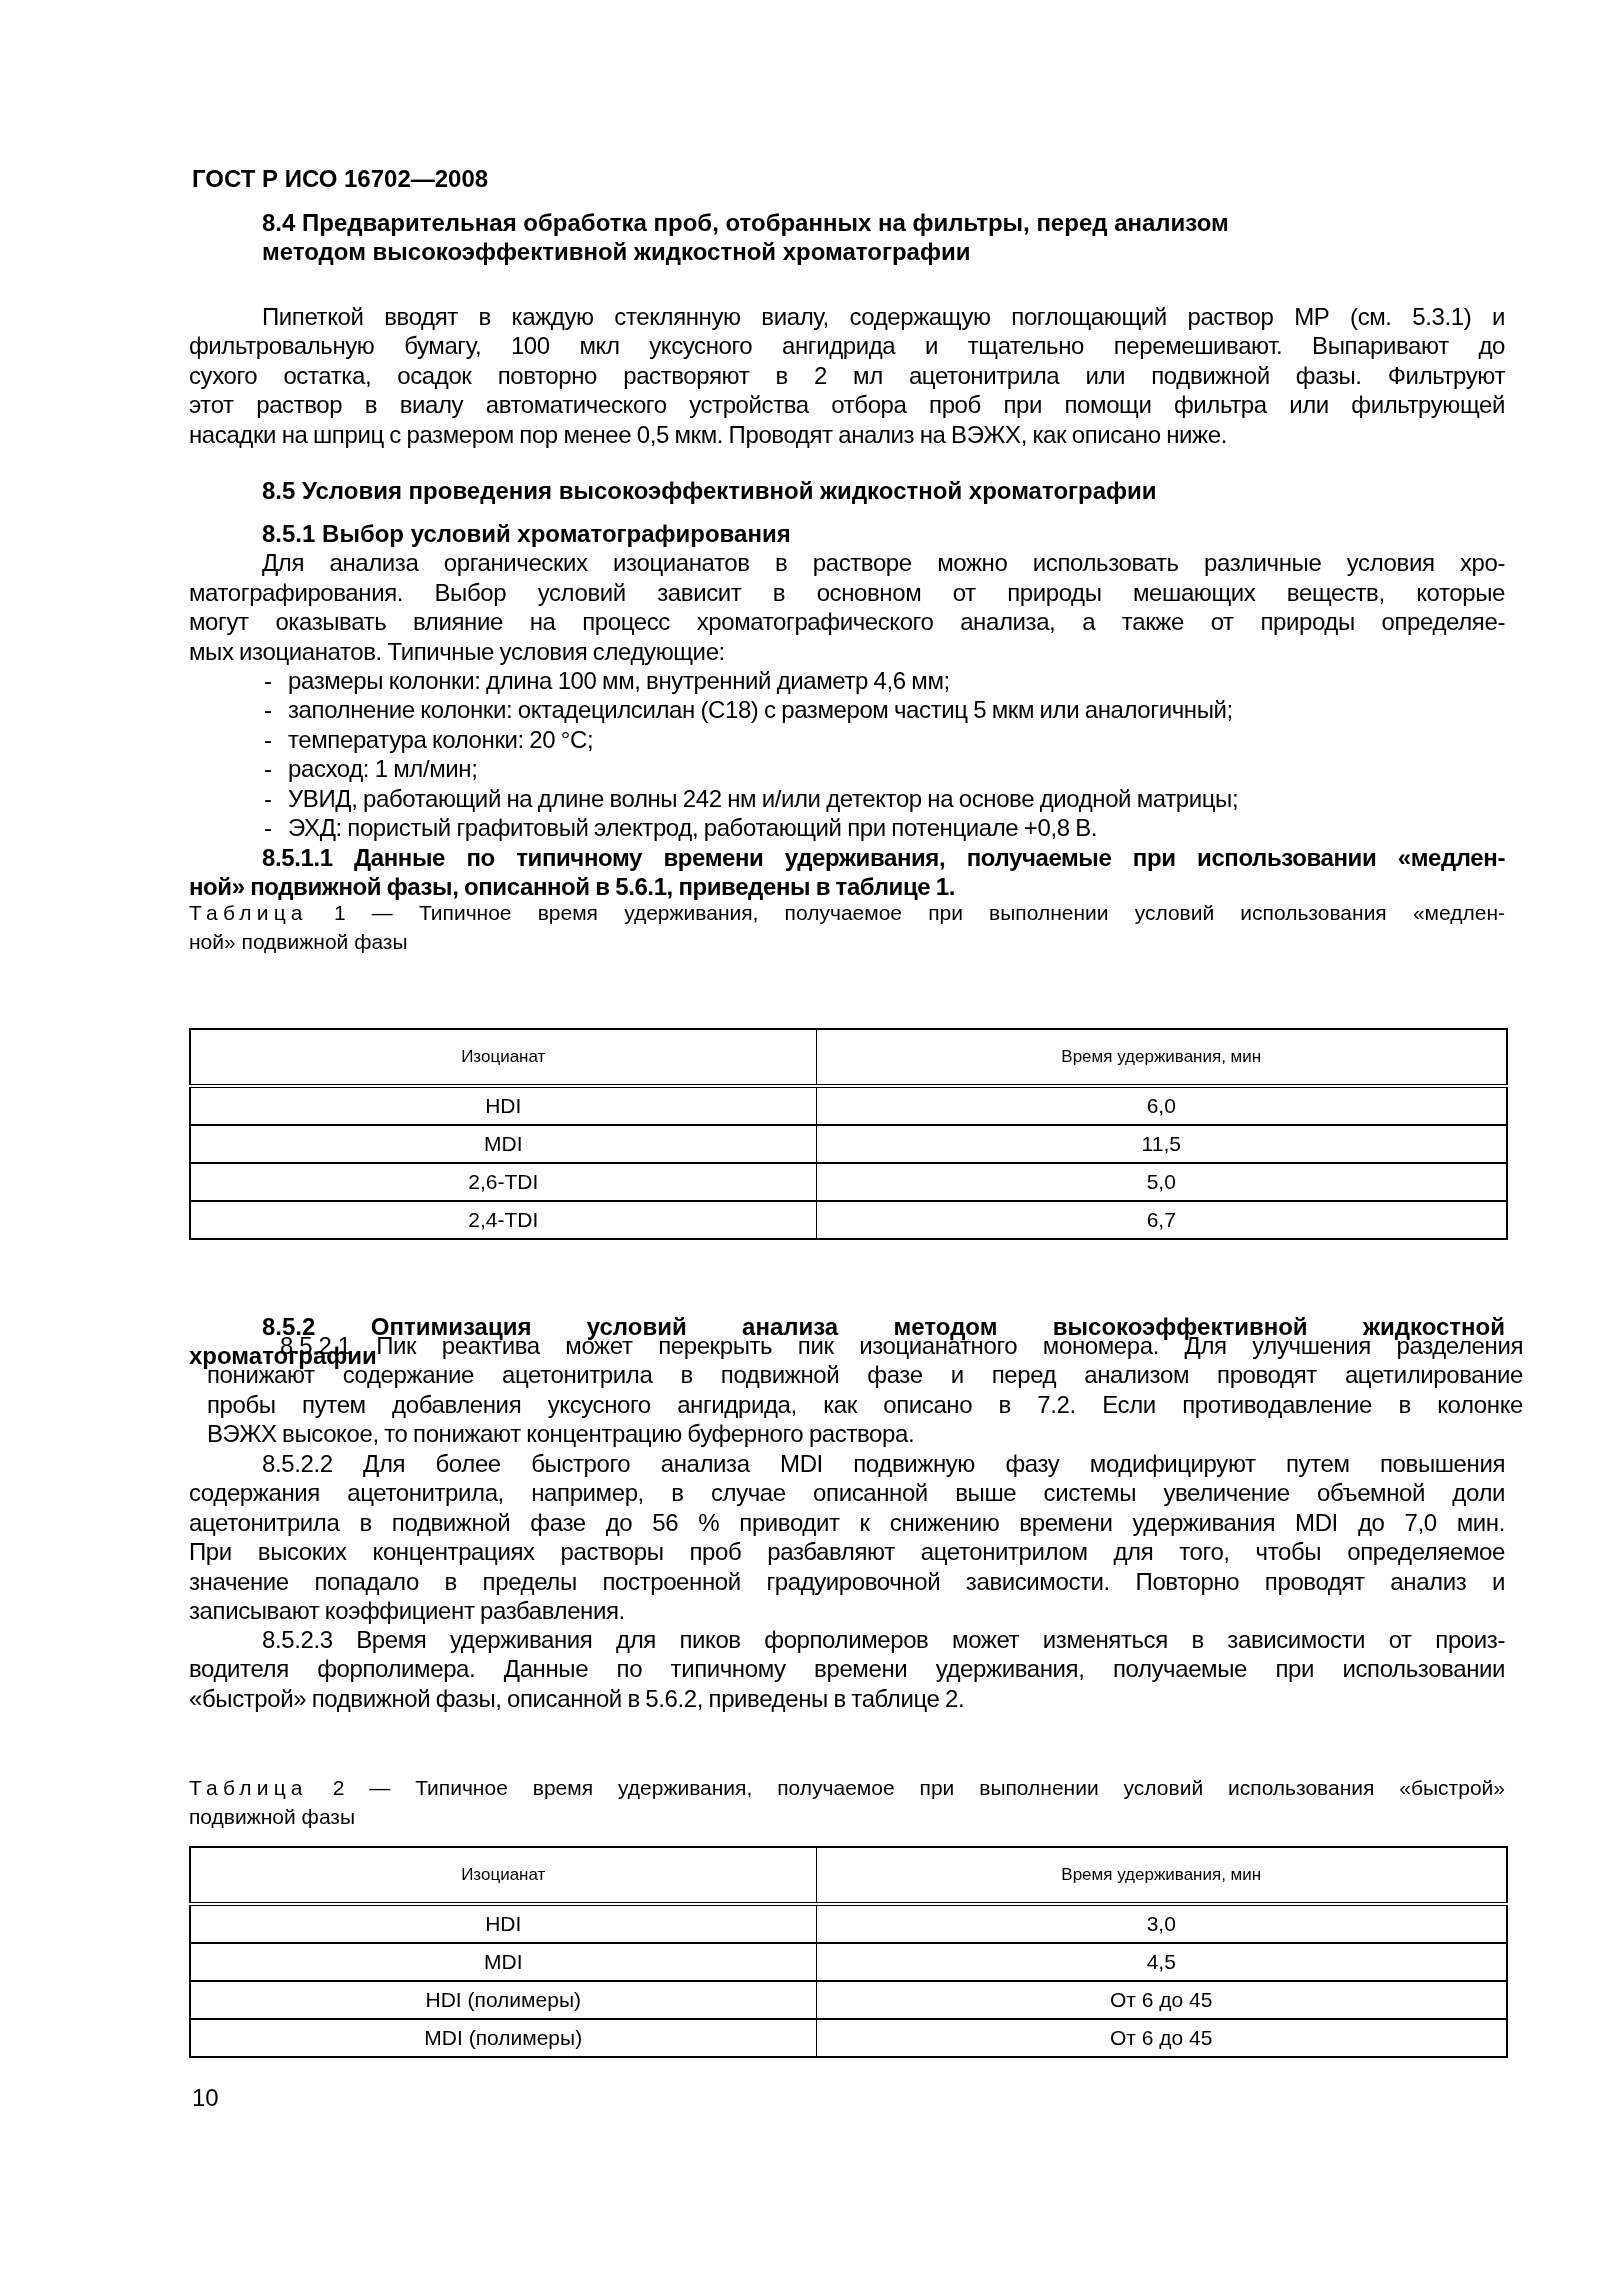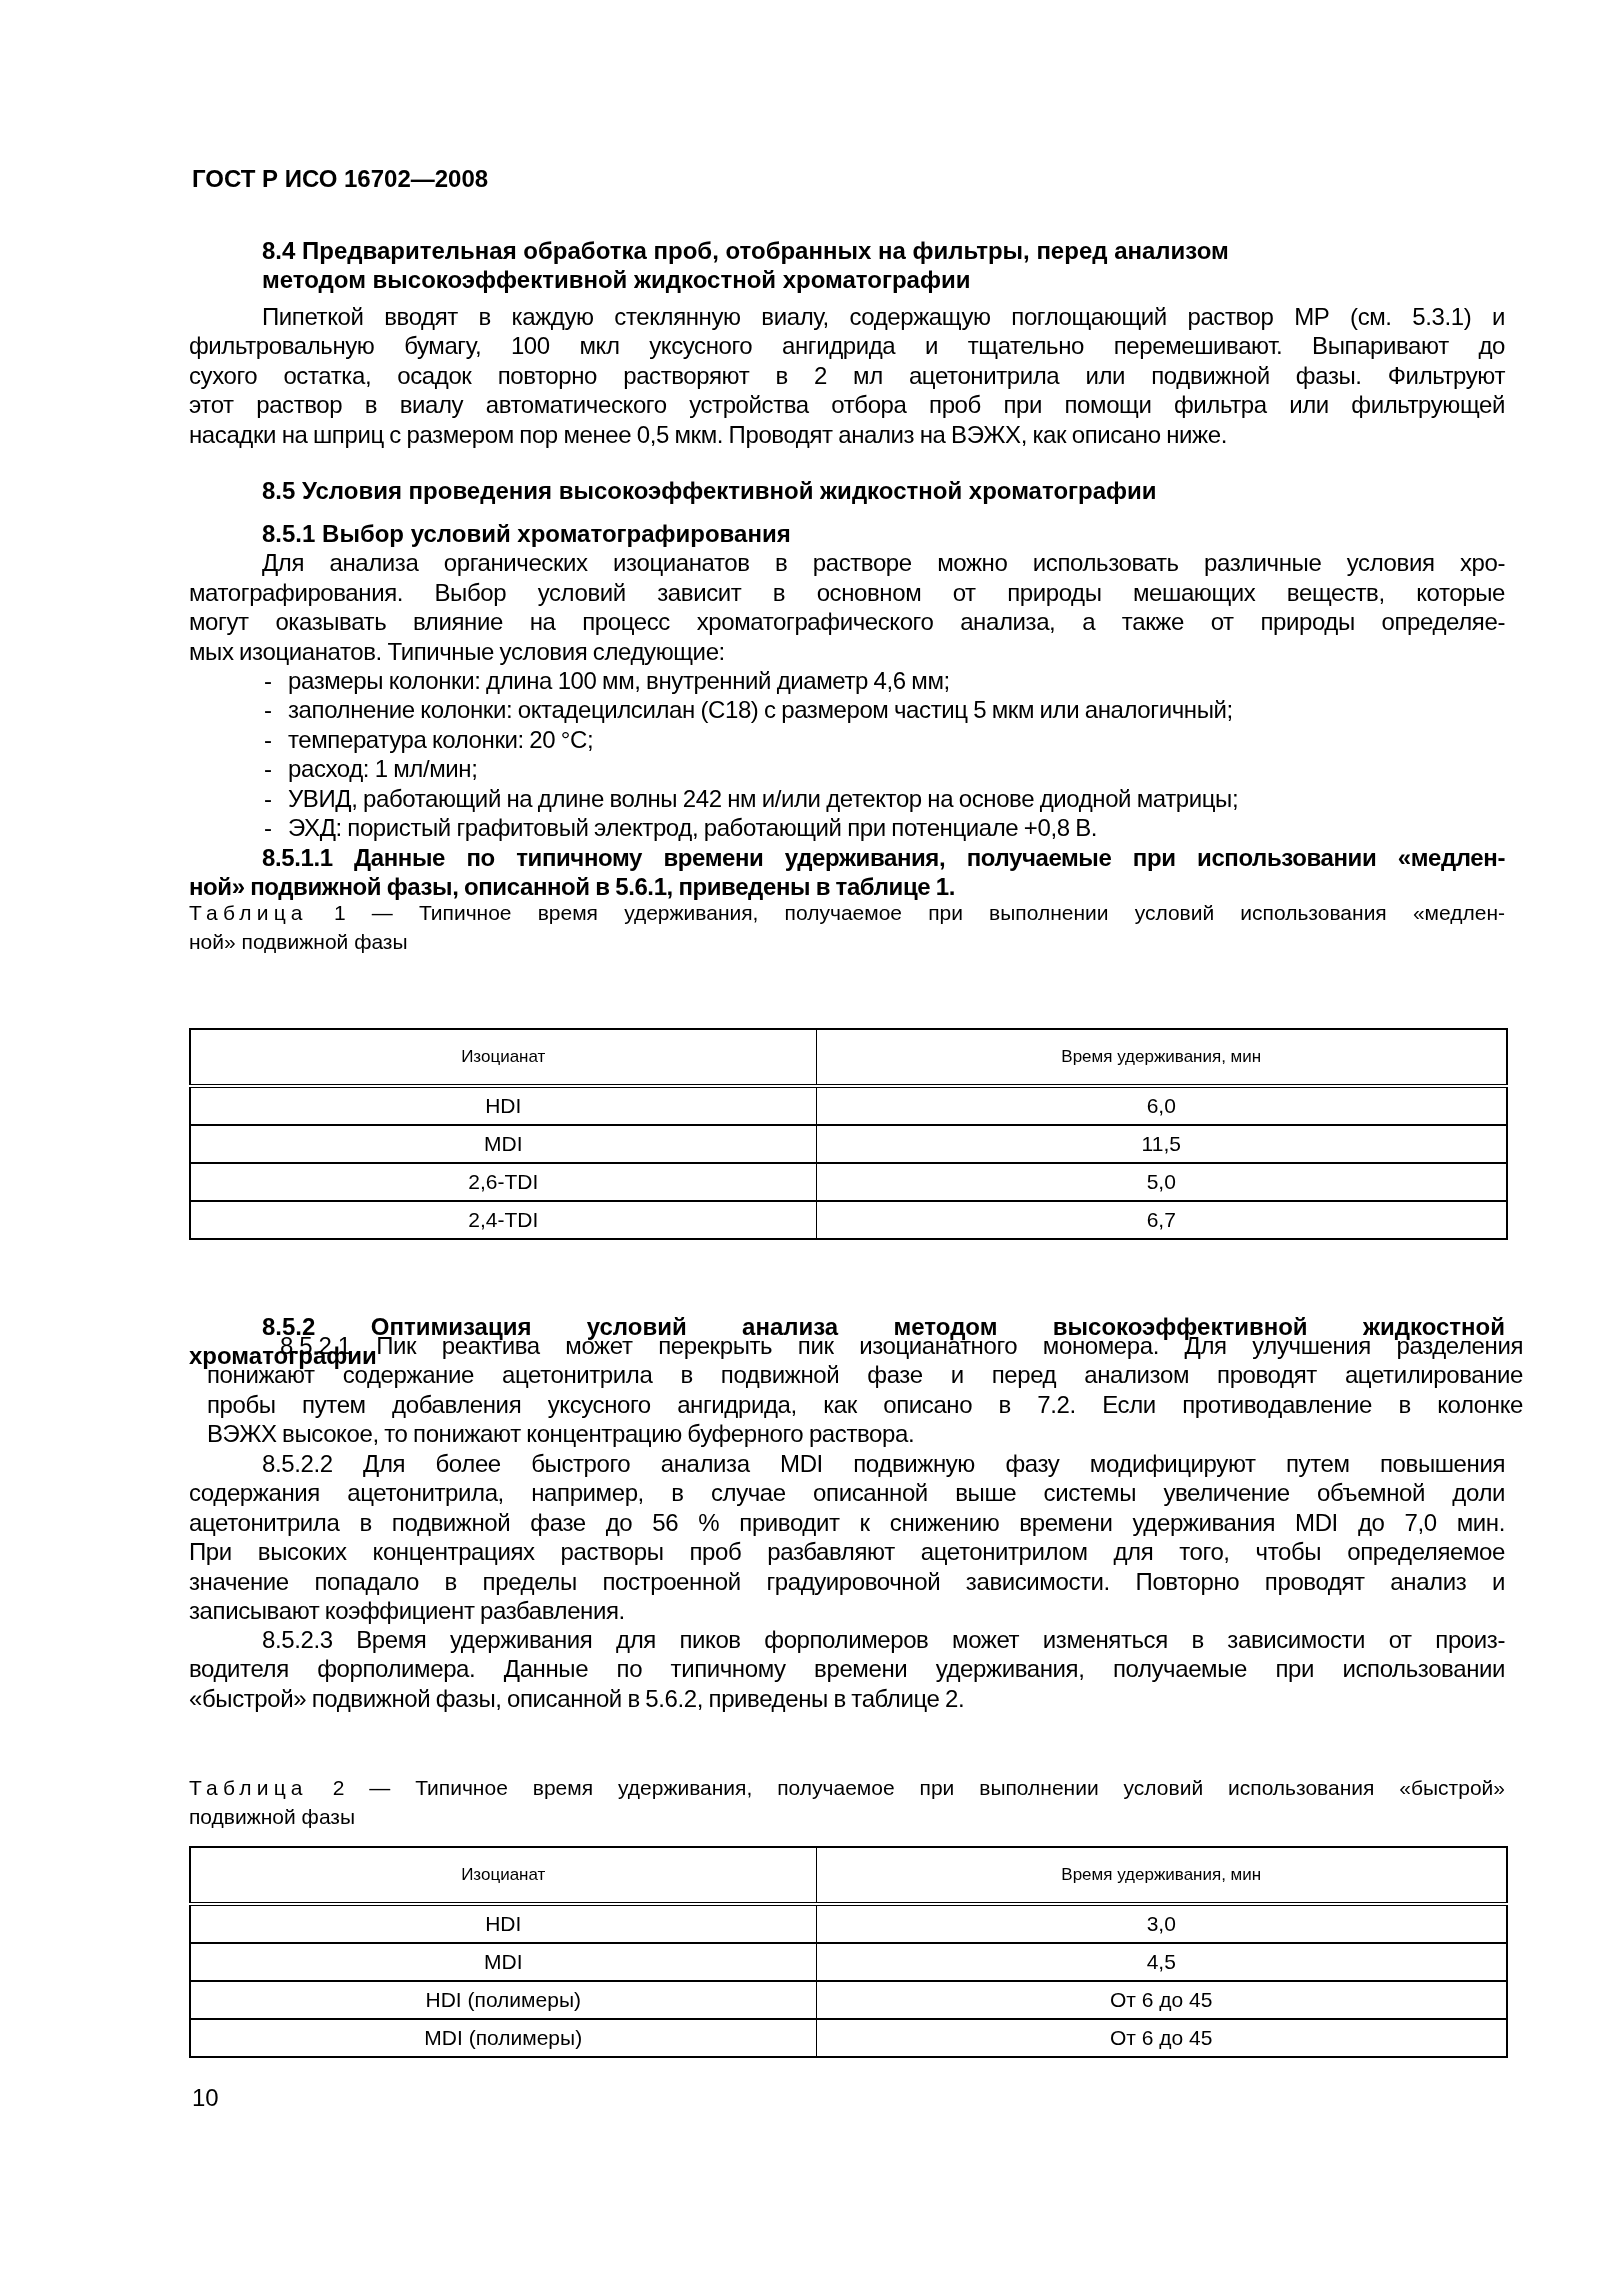--- a/index.html
+++ b/index.html
@@ -26,21 +26,21 @@
   table.gt tr td:last-child, table.gt tr th:last-child { border-right: 2px solid #000; }
   .pageno { position: absolute; left: 192px; top: 2083px; font-size: 24px; line-height: 29.4px; }
 </style>
 </head>
 <body>
 
 <div class="page f">
 
   <div class="doc-id f">ГОСТ Р ИСО 16702—2008</div>
 
-  <div class="block f" style="top:236px;">
+  <div class="block f" style="top:208px;">
     <span class="line ind bold last">8.4  Предварительная обработка проб, отобранных на фильтры, перед анализом</span>
     <span class="line ind bold last">методом высокоэффективной жидкостной хроматографии</span>
   </div>
   <div class="block f" style="top:302px;">
     <span class="line ind narrow">Пипеткой вводят в каждую стеклянную виалу, содержащую поглощающий раствор МР (см. 5.3.1) и</span>
     <span class="line narrow">фильтровальную бумагу, 100 мкл уксусного ангидрида и тщательно перемешивают. Выпаривают до</span>
     <span class="line narrow">сухого остатка, осадок повторно растворяют в 2 мл ацетонитрила или подвижной фазы. Фильтруют</span>
     <span class="line narrow">этот раствор в виалу автоматического устройства отбора проб при помощи фильтра или фильтрующей</span>
     <span class="line narrow last">насадки на шприц с размером пор менее 0,5 мкм. Проводят анализ на ВЭЖХ, как описано ниже.</span>
   </div>

